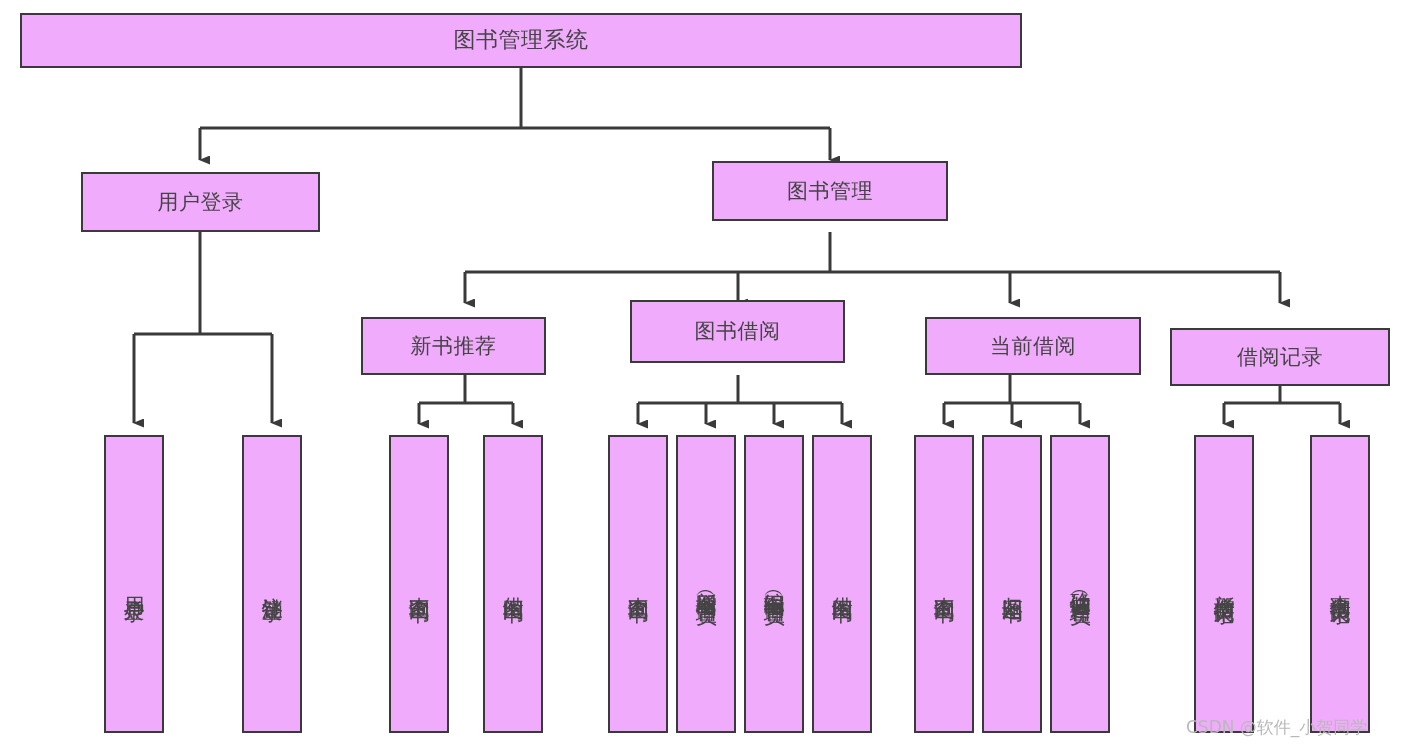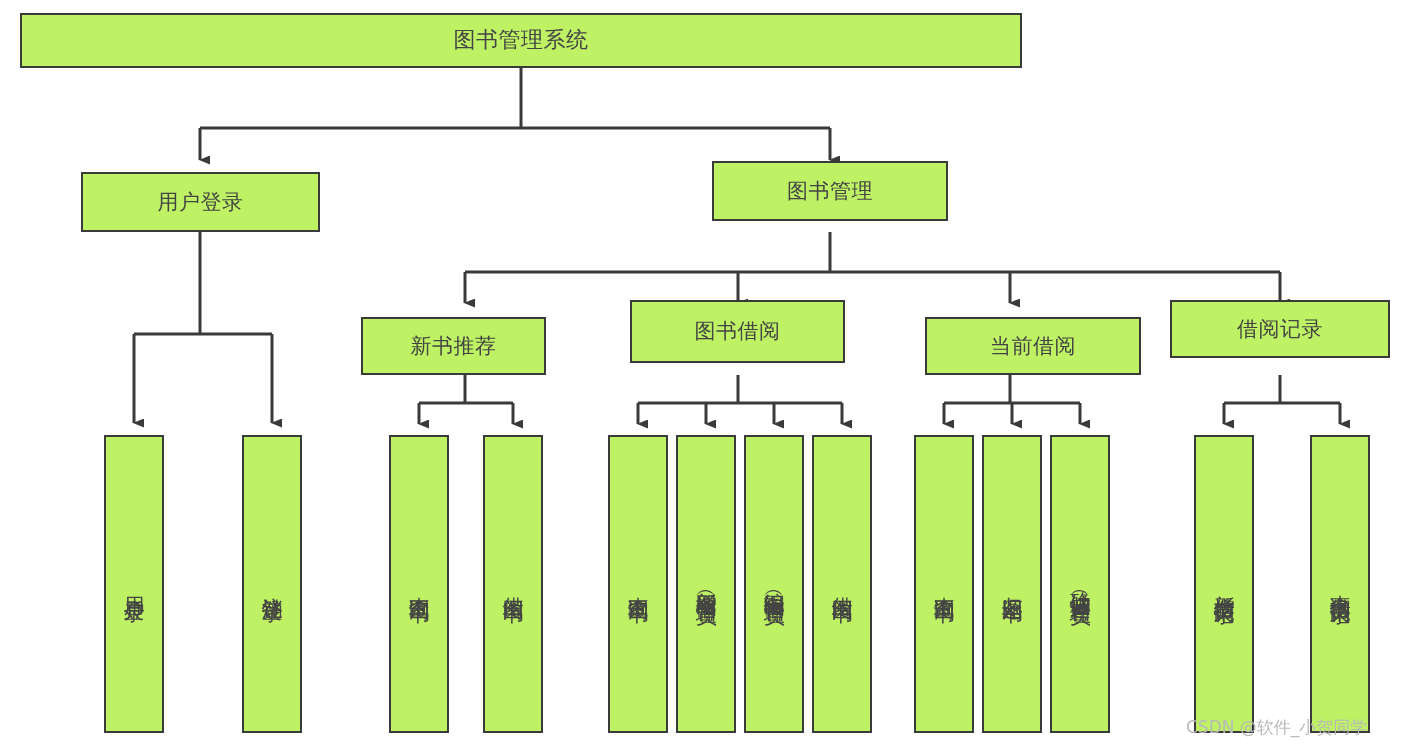--- a/index.html
+++ b/index.html
@@ -24,21 +24,21 @@
     position: absolute;
     left: 0;
     top: 0;
     width: 1405px;
     height: 747px;
     pointer-events: none;
   }
   .node {
     position: absolute;
     box-sizing: border-box;
-    background: #bef264;
+    background: #f0abfc;
     border: 2.5px solid #3a3a3a;
     display: flex;
     align-items: center;
     justify-content: center;
     color: #3f3f3f;
     z-index: 2;
   }
   .node-label {
     display: block;
     text-align: center;
@@ -149,21 +149,21 @@
 
   <div class="node horizontal" style="left:361px; top:317px; width:185px; height:58px;">
     <span class="node-label">新书推荐</span>
   </div>
   <div class="node horizontal" style="left:630px; top:300px; width:215px; height:63px;">
     <span class="node-label">图书借阅</span>
   </div>
   <div class="node horizontal" style="left:902px; top:317px; width:216px; height:58px;margin-left:23px;">
     <span class="node-label">当前借阅</span>
   </div>
-  <div class="node horizontal" style="left:1170px; top:300px; width:220px; height:58px;">
+  <div class="node horizontal" style="left:1170px; top:328px; width:220px; height:58px;">
     <span class="node-label">借阅记录</span>
   </div>
 
   <div class="node vertical" style="left:104px; top:435px; width:60px; height:298px;">
     <span class="node-label">用户登录</span>
   </div>
   <div class="node vertical" style="left:242px; top:435px; width:60px; height:298px;">
     <span class="node-label">注销登录</span>
   </div>
 

